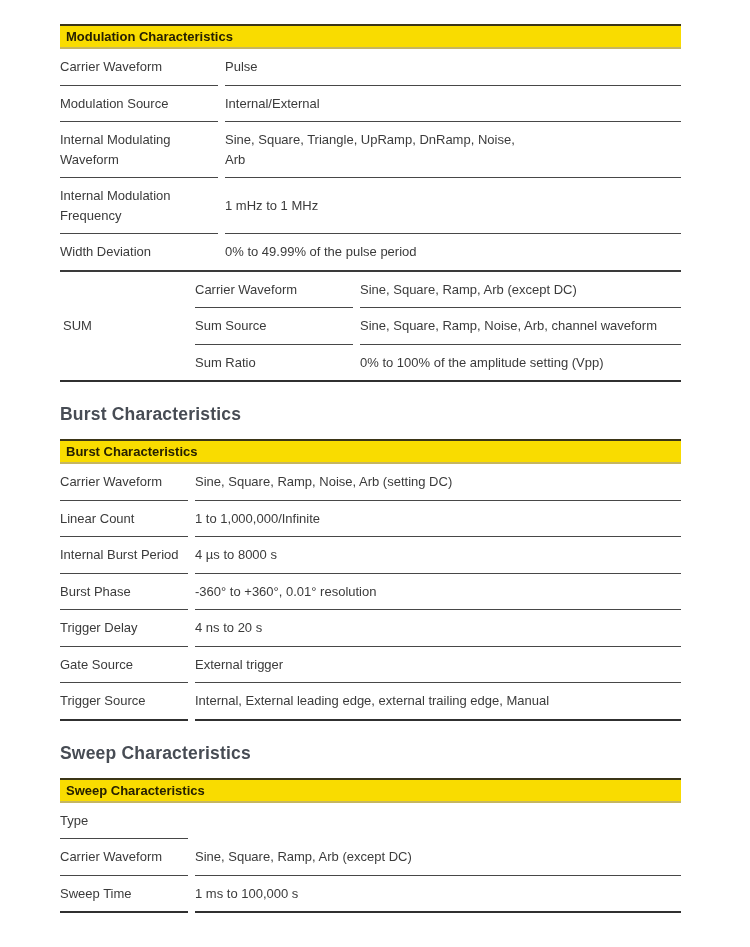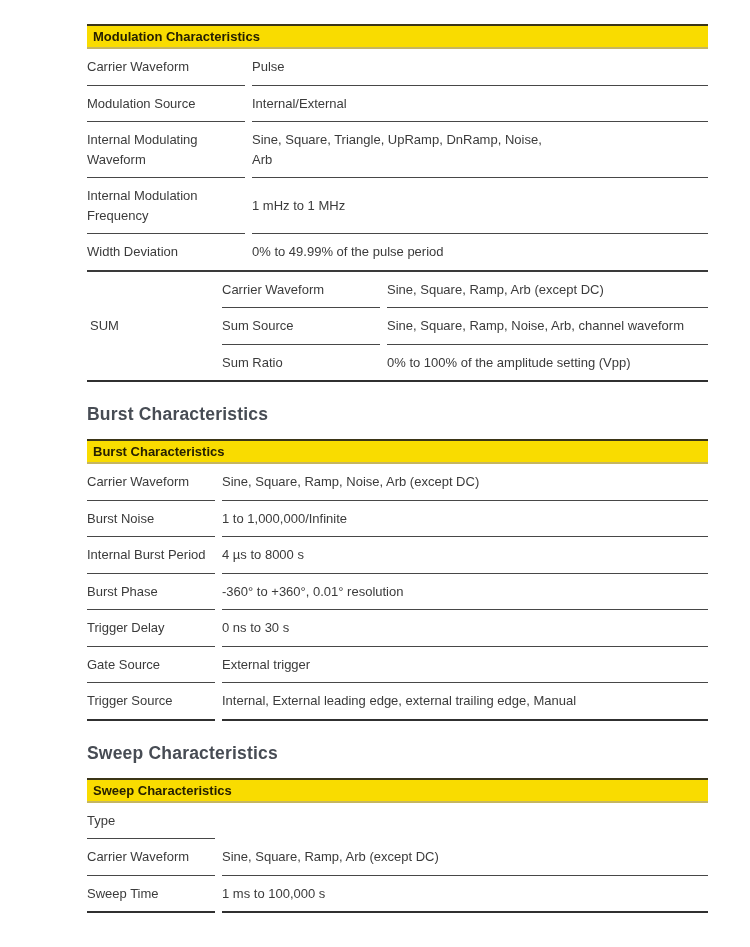--- a/index.html
+++ b/index.html
@@ -1,20 +1,20 @@
 <!DOCTYPE html>
 <html><head>
 <meta charset="utf-8">
 <style>
   html,body { margin:0; padding:0; background:#ffffff; }
   .page {
     width:750px; height:947px; background:#ffffff; position:relative; overflow:hidden;
     font-family:"Liberation Sans", sans-serif; color:#3b3b3b;
   }
-  .content { position:absolute; left:60px; top:24px; width:621px;margin-left:27px; }
+  .content { position:absolute; left:60px; top:24px; width:621px; }
 
   
   .bar {
     background:#F9DC00;
     border-top:2px solid #3b3517;
     border-bottom:2px solid #c6b660;
     padding:2px 0 2px 6px;
     font-weight:bold; font-size:13px; line-height:17px; color:#262000;
   }
 
@@ -114,37 +114,37 @@
     </div>
 
     <h2 class="section-heading">Burst Characteristics</h2>
 
     <div class="spec">
       <div class="bar">
         <span>Burst Characteristics</span>
       </div>
       <div class="frow">
         <div class="c">Carrier Waveform</div>
-        <div class="c">Sine, Square, Ramp, Noise, Arb (except DC)</div>
+        <div class="c">Sine, Square, Ramp, Noise, Arb (setting DC)</div>
       </div>
       <div class="frow">
-        <div class="c">Burst Noise</div>
+        <div class="c">Linear Count</div>
         <div class="c">1 to 1,000,000/Infinite</div>
       </div>
       <div class="frow">
         <div class="c">Internal Burst Period</div>
         <div class="c">4 µs to 8000 s</div>
       </div>
       <div class="frow">
         <div class="c">Burst Phase</div>
         <div class="c">-360° to +360°, 0.01° resolution</div>
       </div>
       <div class="frow">
         <div class="c">Trigger Delay</div>
-        <div class="c">0 ns to 30 s</div>
+        <div class="c">4 ns to 20 s</div>
       </div>
       <div class="frow">
         <div class="c">Gate Source</div>
         <div class="c">External trigger</div>
       </div>
       <div class="frow last">
         <div class="c">Trigger Source</div>
         <div class="c">Internal, External leading edge, external trailing edge, Manual</div>
       </div>
     </div>

